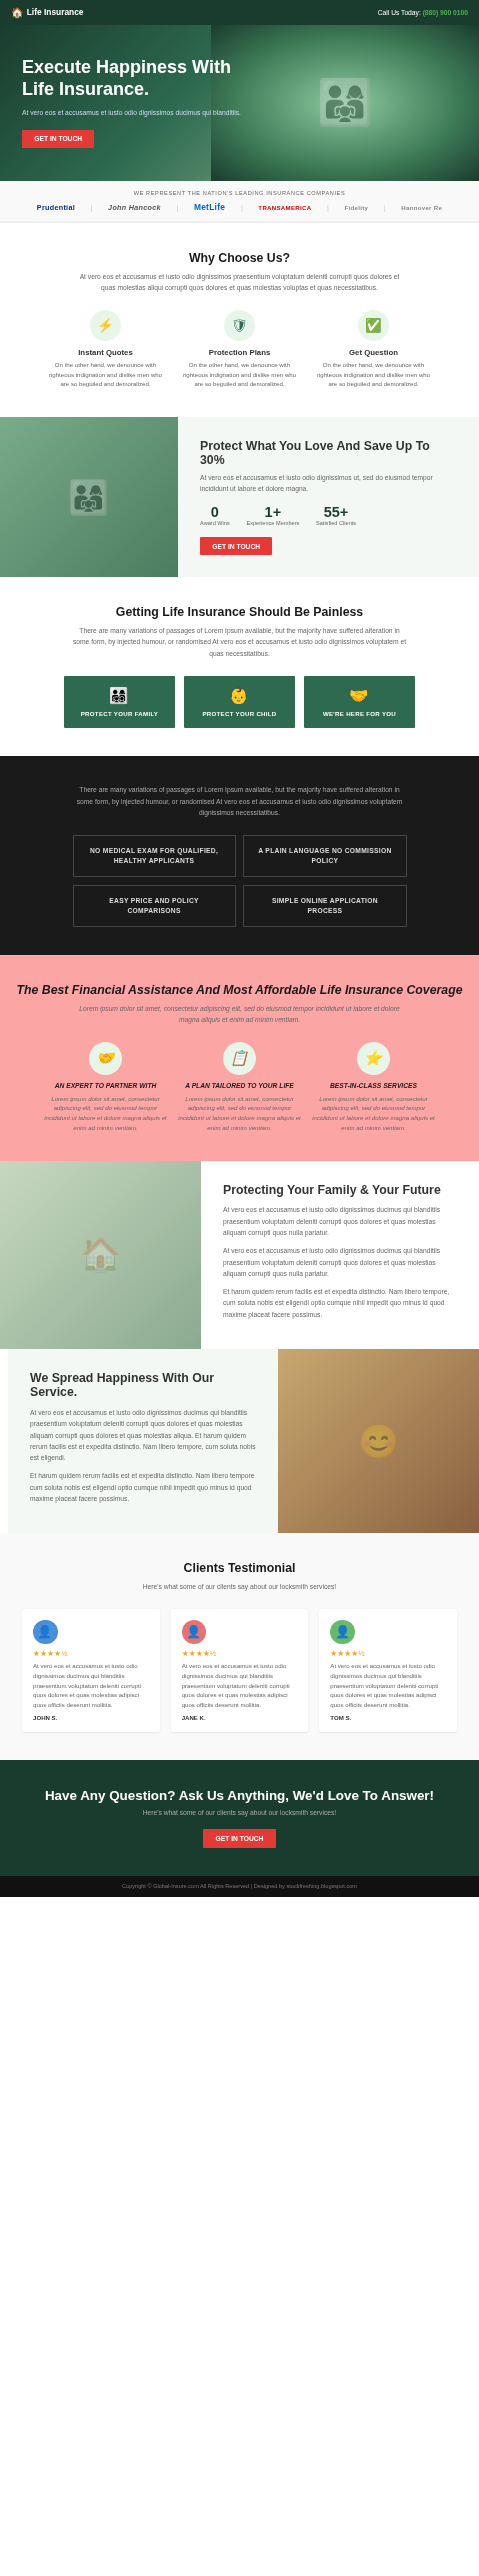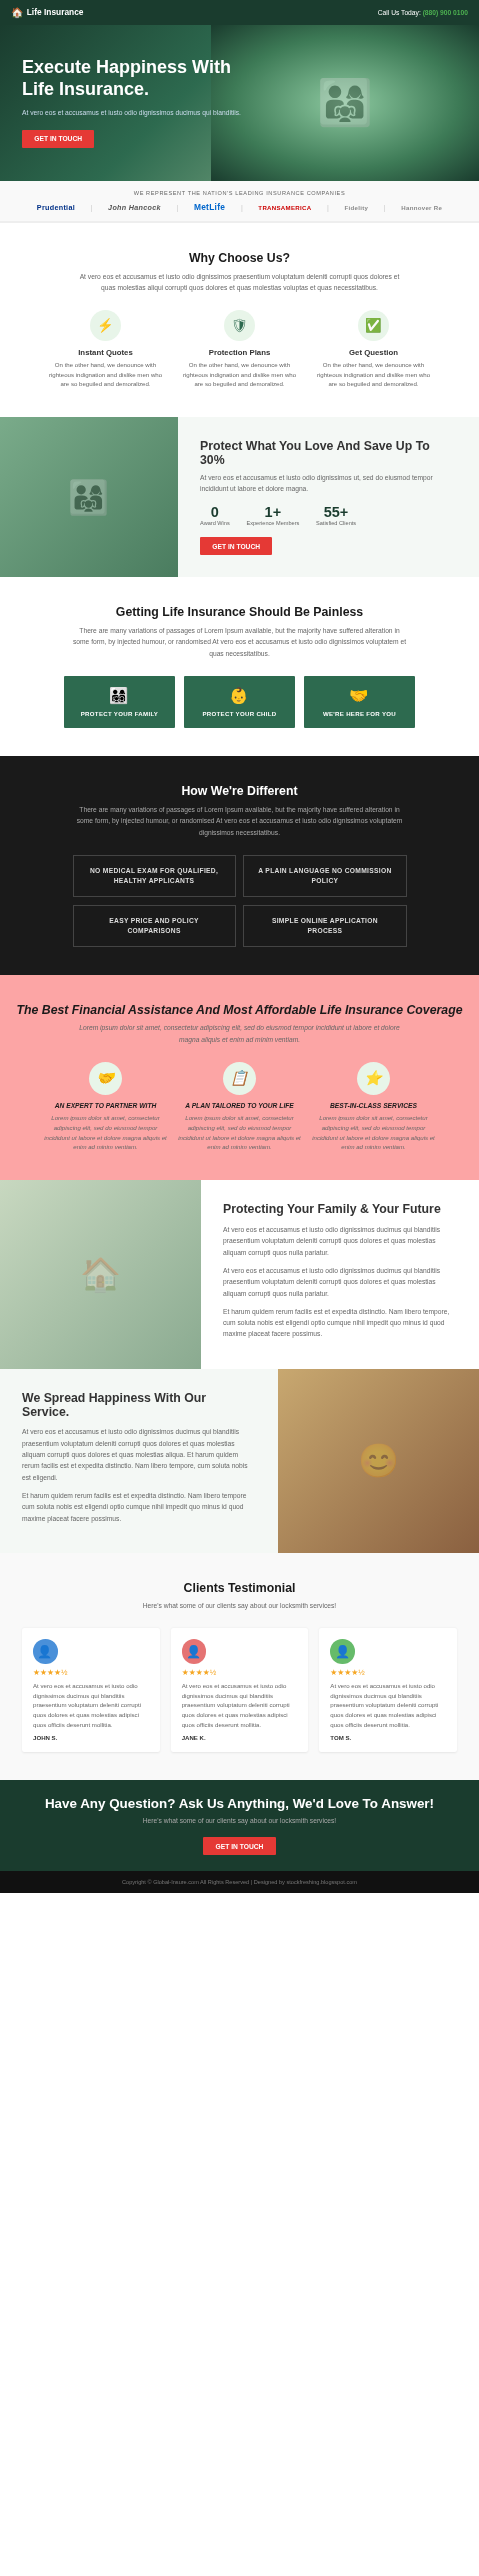--- a/index.html
+++ b/index.html
@@ -273,20 +273,21 @@
       padding: 22px 22px;
     }
     .protect-content h2 { font-size: 12.3px; font-weight: 800; margin-bottom: 7.8px; }
     .protect-content p { font-size: 6.7px; color: #666; margin-bottom: 6.7px; line-height: 1.7; }
 
     
     .spread-section {
       display: flex;
       gap: 0;
       background: #f4f8f5;
+      margin-left: 8px;
     }
     .spread-content {
       flex: 1;
       padding: 22px 22px;
     }
     .spread-content h2 { font-size: 12.3px; font-weight: 800; margin-bottom: 7.8px; }
     .spread-content p { font-size: 6.7px; color: #666; margin-bottom: 6.7px; line-height: 1.7; }
     .spread-img {
       width: 201px;
       min-height: 156px;
@@ -326,21 +327,21 @@
       font-size: 12.3px;
       color: #fff;
     }
     .testi-stars { color: #f5a623; font-size: 7.8px; margin-bottom: 3.3px; }
     .testi-card p { font-size: 6.1px; color: #666; line-height: 1.6; margin-bottom: 4.5px; }
     .testi-name { font-size: 6.1px; font-weight: bold; color: #333; text-transform: uppercase; }
 
     
     .cta-footer {
       background: #1a3c2e;
-      padding: 16px 22px;
+      padding: 28px 22px;
       text-align: center;
     }
     .cta-footer h2 { color: #fff; font-size: 13.4px; font-weight: 800; margin-bottom: 5.6px; }
     .cta-footer p { color: #aaa; font-size: 6.7px; margin-bottom: 13.4px; }
 
     
     .site-footer {
       background: #111;
       color: #777;
       text-align: center;
@@ -459,21 +460,20 @@
       <p>PROTECT YOUR CHILD</p>
     </div>
     <div class="painless-card">
       <div class="picon">🤝</div>
       <p>WE'RE HERE FOR YOU</p>
     </div>
   </div>
 </section>
 
 <section class="different-section">
-  <h2 class="section-title">How We're Different</h2>
   <p class="section-sub">There are many variations of passages of Lorem Ipsum available, but the majority have suffered alteration in some form, by injected humour, or randomised At vero eos et accusamus et iusto odio dignissimos voluptatem dignissimos necessitatibus.</p>
   <div class="diff-grid">
     <div class="diff-card">NO MEDICAL EXAM FOR QUALIFIED, HEALTHY APPLICANTS</div>
     <div class="diff-card">A PLAIN LANGUAGE NO COMMISSION POLICY</div>
     <div class="diff-card">EASY PRICE AND POLICY COMPARISONS</div>
     <div class="diff-card">SIMPLE ONLINE APPLICATION PROCESS</div>
   </div>
 </section>
 
 <section class="section" style="background:#fca5a5;font-style:italic;">

